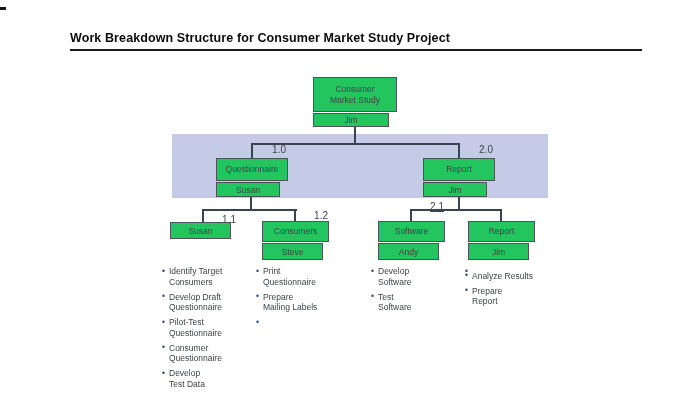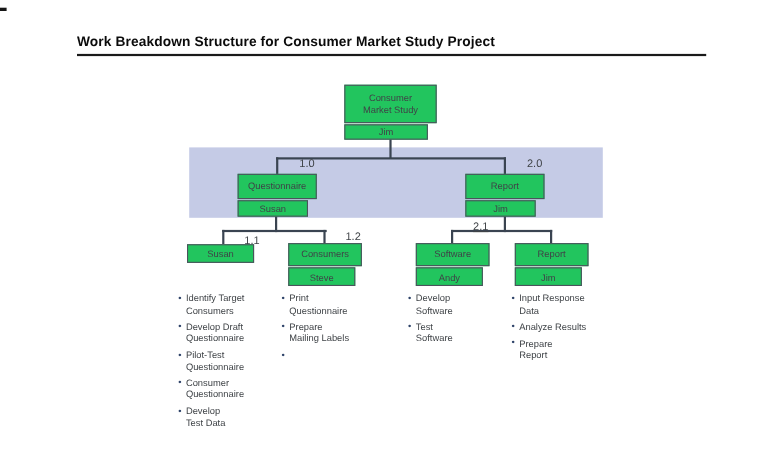--- a/index.html
+++ b/index.html
@@ -139,20 +139,19 @@
   </div>
 
   <div class="task-col" style="left:371px; width:92px;">
     <div class="task"><span class="bullet">•</span><span>Develop
 Software</span></div>
     <div class="task"><span class="bullet">•</span><span>Test
 Software</span></div>
   </div>
 
   <div class="task-col" style="left:465px; width:100px;">
-    <div class="task"><span class="bullet">•</span><span>Input Response
-Data</span></div>
+    <div class="task"><span class="bullet">•</span></div>
     <div class="task"><span class="bullet">•</span><span>Analyze Results</span></div>
     <div class="task"><span class="bullet">•</span><span>Prepare
 Report</span></div>
   </div>
 
 </div>
 
 </body></html>

